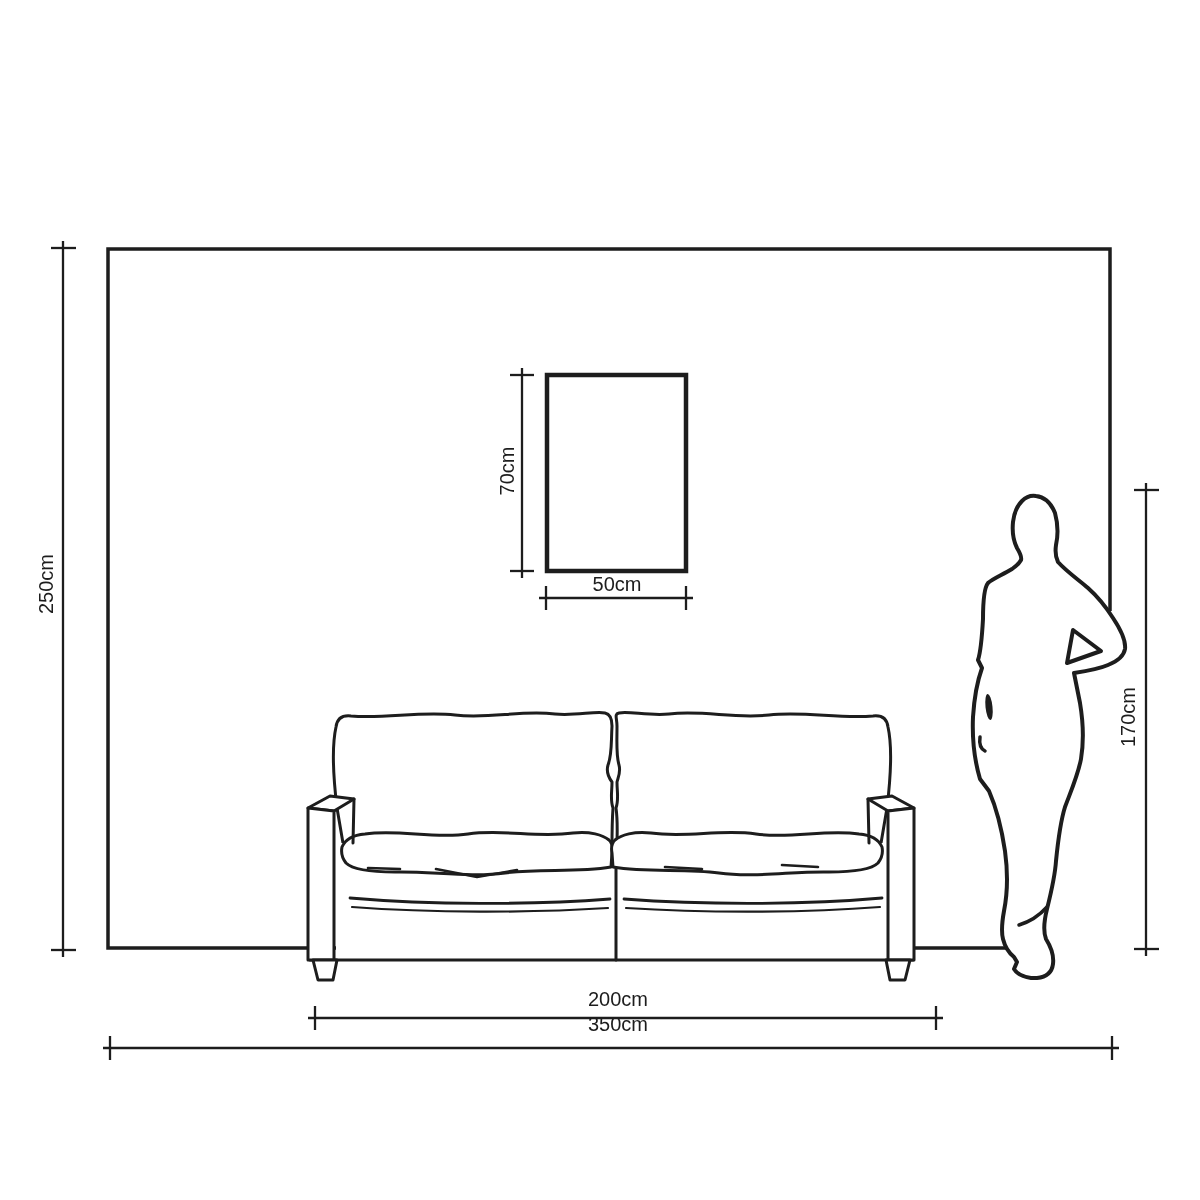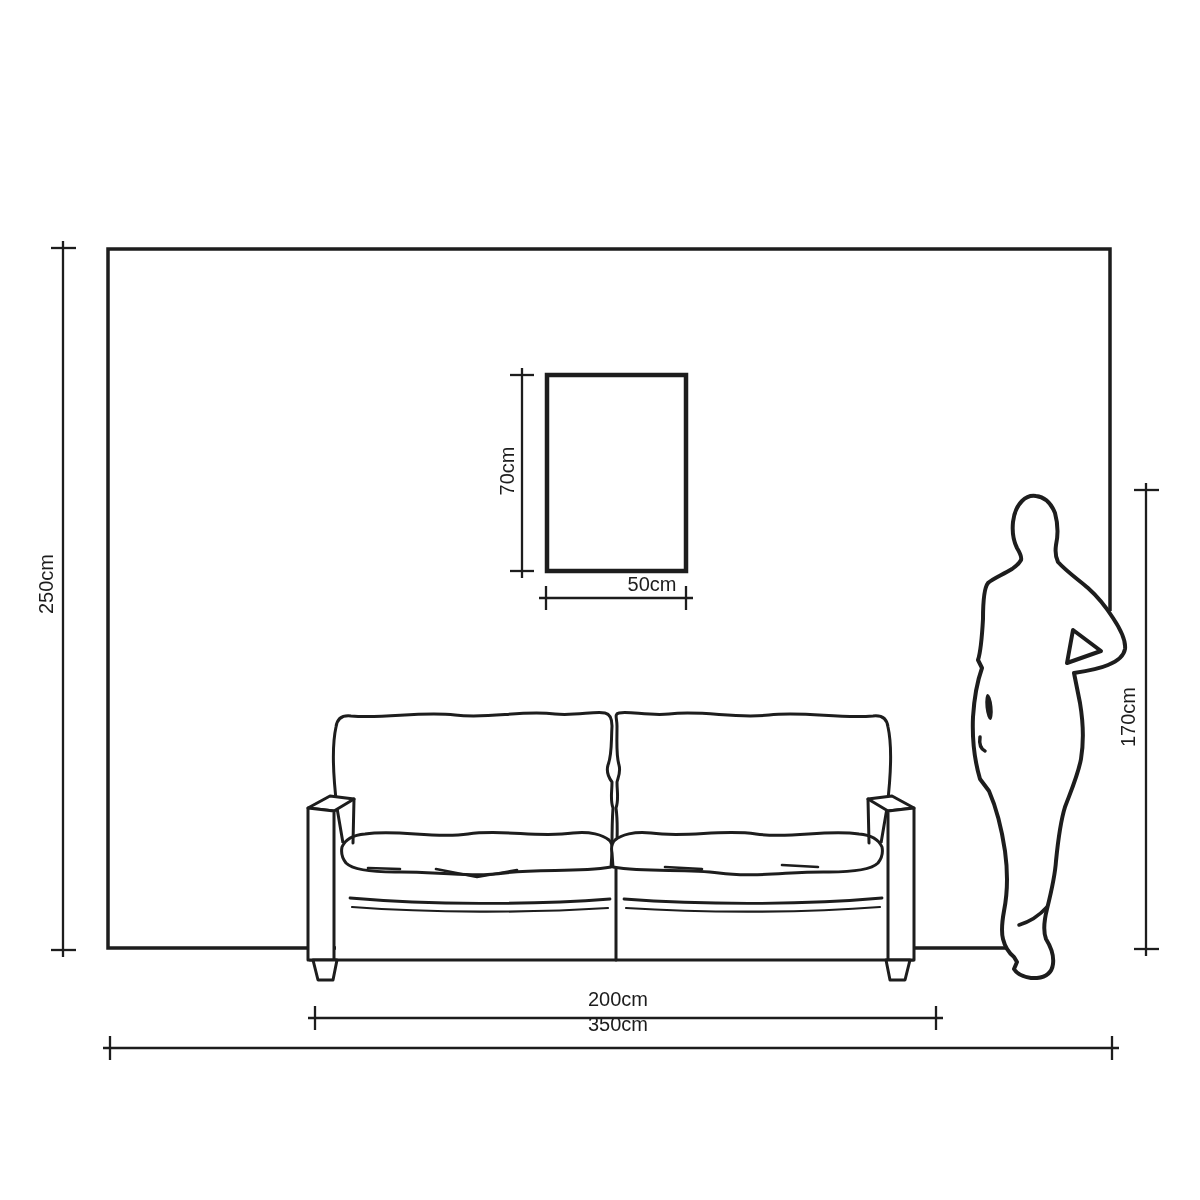--- a/index.html
+++ b/index.html
@@ -152,21 +152,21 @@
         <line x1="110" y1="1036" x2="110" y2="1060"></line>
         <line x1="1112" y1="1036" x2="1112" y2="1060"></line>
       </g>
     </g>
   </svg>
 
   <div class="dim-label vertical" style="left:46px; top:584px;">250cm</div>
 
   <div class="dim-label vertical" style="left:507px; top:471px;">70cm</div>
 
-  <div class="dim-label" style="left:652px; top:584px;">50cm</div>
+  <div class="dim-label" style="left:617px; top:584px;">50cm</div>
 
   <div class="dim-label vertical" style="left:1128px; top:717px;">170cm</div>
 
   <div class="dim-label" style="left:618px; top:999px;">200cm</div>
 
   <div class="dim-label" style="left:618px; top:1024px;">350cm</div>
 
 </div>
 
 </body></html>

